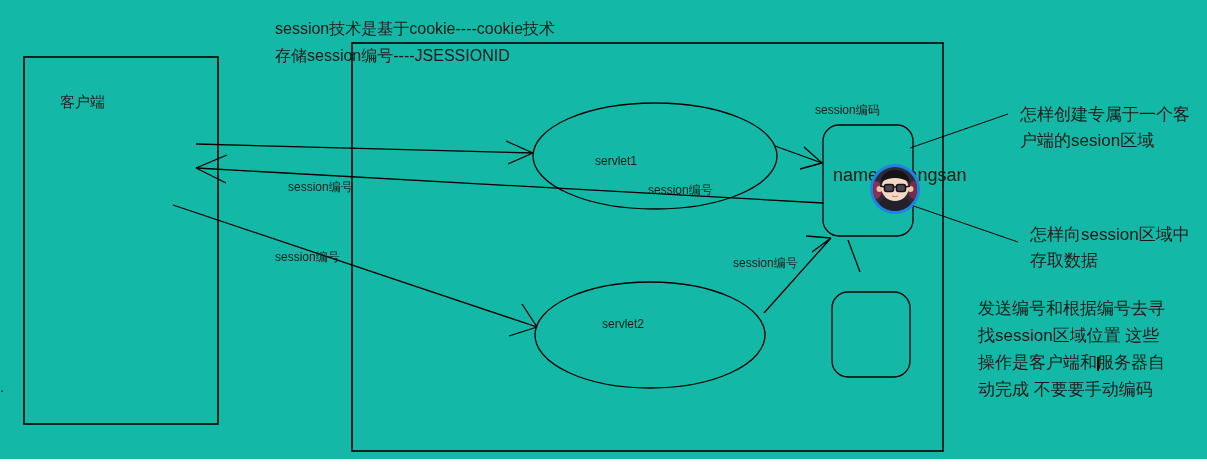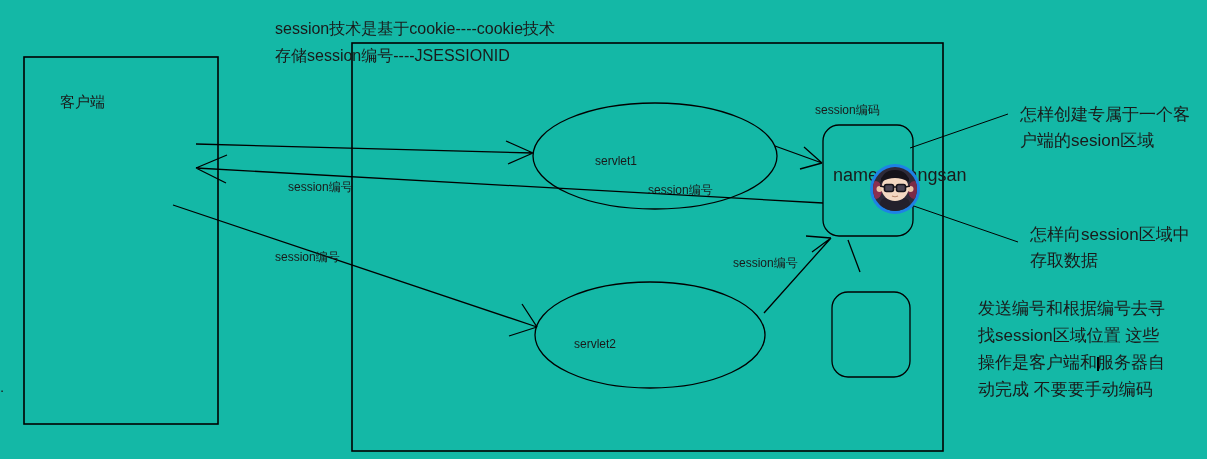--- a/index.html
+++ b/index.html
@@ -51,21 +51,21 @@
     <path d="M910 148 L1008 114" stroke-width="1"></path>
     <path d="M905 203 L1018 242" stroke-width="1"></path>
   </svg>
 
   <div class="txt" style="left:275px;top:15px;line-height:27px;">session技术是基于cookie----cookie技术
 存储session编号----JSESSIONID</div>
 
   <div class="lbl" style="left:60px;top:93px;font-size:15px;">客户端</div>
 
   <div class="lbl" style="left:595px;top:146px;margin-top:8px;">servlet1</div>
-  <div class="lbl" style="left:574px;top:317px;margin-top:20px;">servlet2</div>
+  <div class="lbl" style="left:602px;top:317px;">servlet2</div>
 
   <div class="lbl" style="left:648px;top:182px;">session编号</div>
 
   <div class="lbl" style="left:815px;top:102px;">session编码</div>
 
   <div class="lbl" style="left:833px;top:165px;font-size:18px;">name=zhangsan</div>
 
   <div class="lbl" style="left:288px;top:179px;">session编号</div>
   <div class="lbl" style="left:275px;top:249px;">session编号</div>
   <div class="lbl" style="left:733px;top:255px;">session编号</div>

